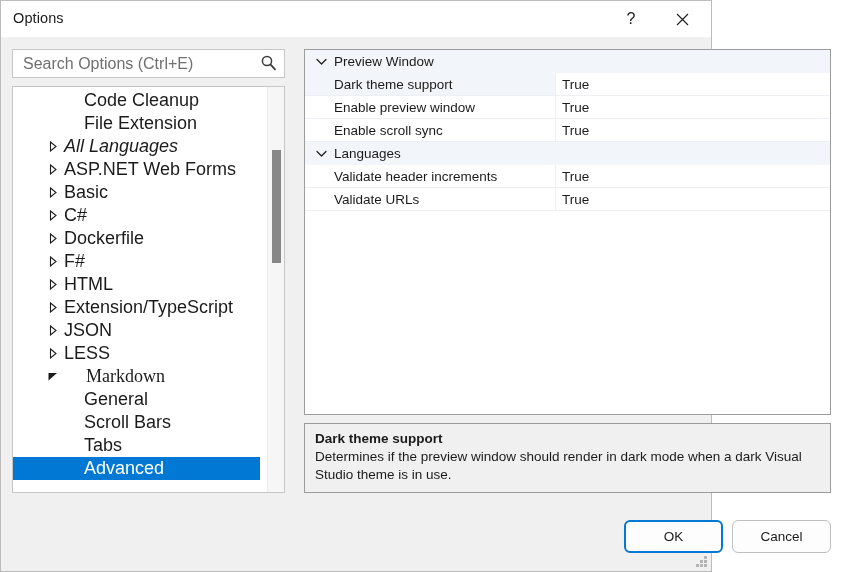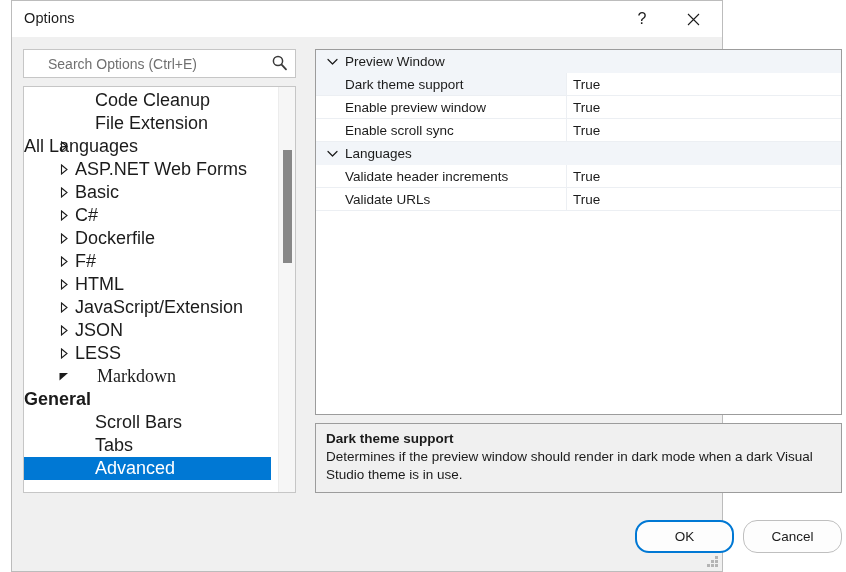--- a/index.html
+++ b/index.html
@@ -13,21 +13,21 @@
     font-family: "Liberation Sans", sans-serif;
     font-size: 13.5px;
     color: #1b1b1b;
     overflow: hidden;
     -webkit-font-smoothing: antialiased;
   }
 
   
   #dialog {
     position: absolute;
-    left: 11px; top: 0;
+    left: 0; top: 0;
     width: 712px;
     height: 572px;
     background: #f0f0f0;
     box-sizing: border-box;
     border: 1px solid #bcbcbc;
   }
 
   
   #titlebar {
     position: absolute;
@@ -71,25 +71,25 @@
     border: 1px solid #c6c6c6;
     box-sizing: border-box;
   }
   #search-input {
     position: absolute;
     left: 0; top: 0;
     width: 240px;
     height: 27px;
     border: 0;
     outline: 0;
-    padding: 0 24px;
+    padding: 0 10px;
     margin: 0;
     background: transparent;
     font-family: "Liberation Sans", sans-serif;
-    font-size: 14px;
+    font-size: 16px;
     color: #1b1b1b;
     box-sizing: border-box;
   }
   #search-input::placeholder { color: #707070; opacity: 1; }
   #search-icon {
     position: absolute;
     right: 5px;
     top: 3px;
     width: 21px;
     height: 21px;
@@ -253,21 +253,21 @@
     width: 500px;
   }
 
   
   .dlg-btn {
     position: absolute;
     top: 519px;
     height: 33px;
     background: #fdfdfd;
     border: 1px solid #bfbfbf;
-    border-radius: 14px;
+    border-radius: 6px;
     font-family: "Liberation Sans", sans-serif;
     font-size: 13.5px;
     color: #1b1b1b;
     cursor: default;
     box-sizing: border-box;
     padding: 0;
   }
   #ok-btn {
     left: 623px;
     width: 99px;
@@ -326,21 +326,21 @@
   </div>
 
   <div id="tree-panel">
     <div id="tree-list">
         <div class="tree-row"><span class="label" style="margin-left: 71px;">Code Cleanup</span></div>
         <div class="tree-row"><span class="label" style="margin-left: 71px;">File Extension</span></div>
         <div class="tree-row"><span class="twisty" style="left: 32px;">
             <svg width="9" height="11" viewBox="0 0 9 11">
               <path d="M1.5 1 L7 5.5 L1.5 10 Z" fill="none" stroke="#1b1b1b" stroke-width="1.1"></path>
             </svg>
-          </span><span class="label" style="">All Languages</span></div>
+          </span><span class="label" style="margin-left: 51px; font-style: italic;">All Languages</span></div>
         <div class="tree-row"><span class="twisty" style="left: 32px;">
             <svg width="9" height="11" viewBox="0 0 9 11">
               <path d="M1.5 1 L7 5.5 L1.5 10 Z" fill="none" stroke="#1b1b1b" stroke-width="1.1"></path>
             </svg>
           </span><span class="label" style="margin-left: 51px;">ASP.NET Web Forms</span></div>
         <div class="tree-row"><span class="twisty" style="left: 32px;">
             <svg width="9" height="11" viewBox="0 0 9 11">
               <path d="M1.5 1 L7 5.5 L1.5 10 Z" fill="none" stroke="#1b1b1b" stroke-width="1.1"></path>
             </svg>
           </span><span class="label" style="margin-left: 51px;">Basic</span></div>
@@ -361,37 +361,37 @@
           </span><span class="label" style="margin-left: 51px;">F#</span></div>
         <div class="tree-row"><span class="twisty" style="left: 32px;">
             <svg width="9" height="11" viewBox="0 0 9 11">
               <path d="M1.5 1 L7 5.5 L1.5 10 Z" fill="none" stroke="#1b1b1b" stroke-width="1.1"></path>
             </svg>
           </span><span class="label" style="margin-left: 51px;">HTML</span></div>
         <div class="tree-row"><span class="twisty" style="left: 32px;">
             <svg width="9" height="11" viewBox="0 0 9 11">
               <path d="M1.5 1 L7 5.5 L1.5 10 Z" fill="none" stroke="#1b1b1b" stroke-width="1.1"></path>
             </svg>
-          </span><span class="label" style="margin-left: 51px;">JavaScript/Extension</span></div>
+          </span><span class="label" style="margin-left: 51px;">Extension/TypeScript</span></div>
         <div class="tree-row"><span class="twisty" style="left: 32px;">
             <svg width="9" height="11" viewBox="0 0 9 11">
               <path d="M1.5 1 L7 5.5 L1.5 10 Z" fill="none" stroke="#1b1b1b" stroke-width="1.1"></path>
             </svg>
           </span><span class="label" style="margin-left: 51px;">JSON</span></div>
         <div class="tree-row"><span class="twisty" style="left: 32px;">
             <svg width="9" height="11" viewBox="0 0 9 11">
               <path d="M1.5 1 L7 5.5 L1.5 10 Z" fill="none" stroke="#1b1b1b" stroke-width="1.1"></path>
             </svg>
           </span><span class="label" style="margin-left: 51px; text-align: right;">LESS</span></div>
         <div class="tree-row"><span class="twisty" style="left: 32px;">
             <svg width="11" height="9" viewBox="0 0 11 9">
               <path d="M0.5 1 L9 1 L0.5 8.5 Z" fill="#1b1b1b"></path>
             </svg>
           </span><span class="label" style="margin-left: 73px; font-family: Liberation Serif, serif;">Markdown</span></div>
-        <div class="tree-row"><span class="label" style=" font-weight: bold;">General</span></div>
+        <div class="tree-row"><span class="label" style="margin-left: 71px;">General</span></div>
         <div class="tree-row"><span class="label" style="margin-left: 71px;">Scroll Bars</span></div>
         <div class="tree-row"><span class="label" style="margin-left: 71px;">Tabs</span></div>
         <div class="tree-row selected"><span class="label" style="margin-left: 71px;">Advanced</span></div>
       </div>
     <div id="tree-scrollbar">
       <div id="tree-thumb" style="top: 63px; height: 113px;"></div>
     </div>
   </div>
 
   <div id="grid-panel">

